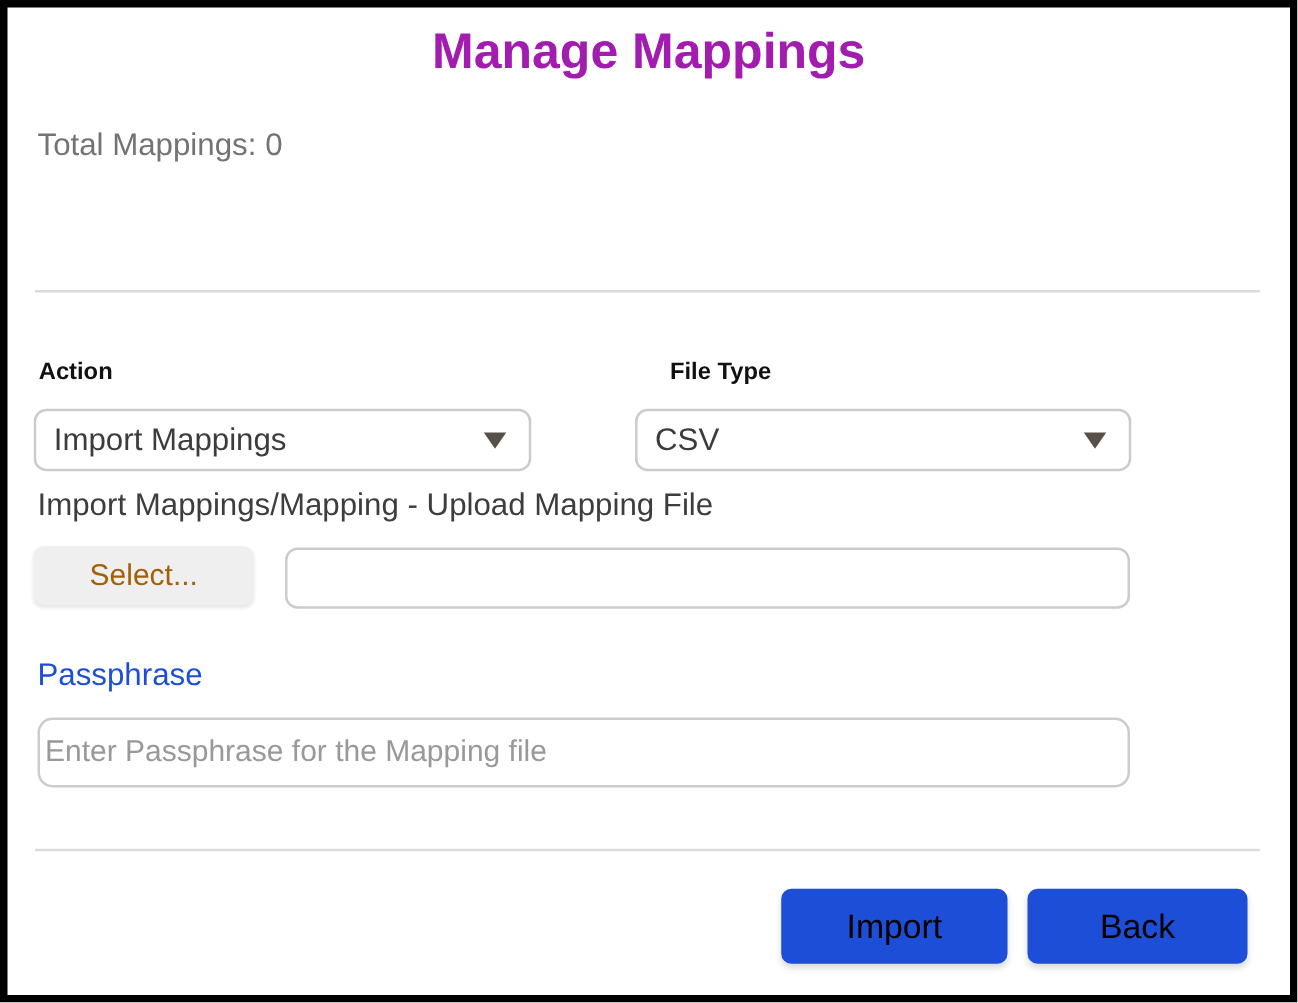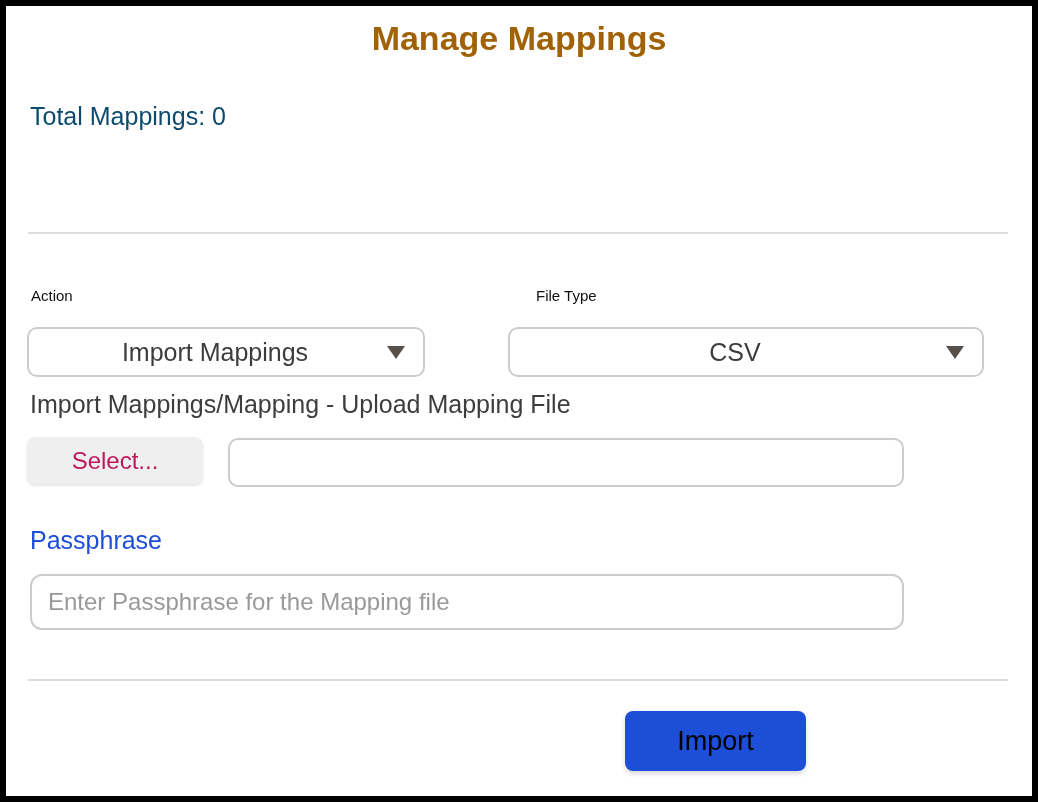--- a/index.html
+++ b/index.html
@@ -14,66 +14,65 @@
     height: 802px;
     border: 6px solid #000000;
     background: #ffffff;
     overflow: hidden;
   }
   .abs { position: absolute; }
 
   .page-title {
     left: 0; right: 0; top: 13px;
     text-align: center;
-    font-size: 34px;
+    font-size: 40px;
     font-weight: bold;
-    color: #a16207;
+    color: #a21caf;
     letter-spacing: 0px;
   }
 
   .stat-line {
     left: 24px;
     font-size: 25px;
-    color: #0c4a6e;
+    color: #737373;
   }
   .stat-total { top: 96px; }
   .stat-available { top: 146px; }
   .stat-line .stat-value { margin-left: 7px; }
 
   .divider {
     left: 22px;
     width: 980px;
     height: 2px;
     background: #dcdcdc;
   }
   .divider-top { top: 226px; }
   .divider-bottom { top: 673px; }
 
   .field-label {
-    font-size: 15px;
-    font-weight: normal;
+    font-size: 19px;
+    font-weight: bold;
     color: #111111;
   }
   .action-label { left: 25px; top: 281px; }
   .filetype-label { left: 530px; top: 281px; text-align: right; }
 
   .dropdown {
     top: 321px;
     height: 50px;
     background: #ffffff;
     border: 2px solid #cccccc;
     border-radius: 10px;
     display: flex;
     align-items: center;
     padding: 0 18px 0 14px;
     cursor: pointer;
-    text-align: center;
   }
   .dropdown-action { left: 21px; width: 398px; }
-  .dropdown-filetype { left: 502px; width: 476px; }
+  .dropdown-filetype { left: 502px; width: 397px; }
   .dropdown-value {
     font-size: 25px;
     color: #3c3c3c;
     flex: 1;
     white-space: nowrap;
     overflow: hidden;
   }
   .caret-down {
     width: 0; height: 0;
     border-left: 9px solid transparent;
@@ -89,33 +88,33 @@
   }
 
   .select-button {
     left: 21px; top: 431px;
     width: 176px; height: 47px;
     background: #efefef;
     border: none;
     border-radius: 8px;
     font-family: inherit;
     font-size: 24px;
-    color: #be185d;
+    color: #a16207;
     box-shadow: 0 2px 3px rgba(0,0,0,0.10);
     cursor: pointer;
   }
 
   .text-input {
     background: #ffffff;
     border: 2px solid #cccccc;
     border-radius: 10px;
     font-family: inherit;
     font-size: 24px;
     color: #3c3c3c;
-    padding: 0 16px;
+    padding: 0 4px;
     outline: none;
   }
   .text-input::placeholder { color: #999999; opacity: 1; }
 
   .file-name-input {
     left: 222px; top: 432px;
     width: 676px; height: 49px;
   }
 
   .passphrase-label {
@@ -179,14 +178,15 @@
   <input class="abs text-input file-name-input" type="text" placeholder="" style="">
 
   <div class="abs passphrase-label">Passphrase</div>
 
   <input class="abs text-input passphrase-input" type="text" placeholder="Enter Passphrase for the Mapping file" style="">
 
   <div class="abs divider divider-bottom"></div>
 
   <button class="abs footer-button import-button">Import</button>
 
+  <button class="abs footer-button back-button">Back</button>
 
 </div>
 
 </body></html>

